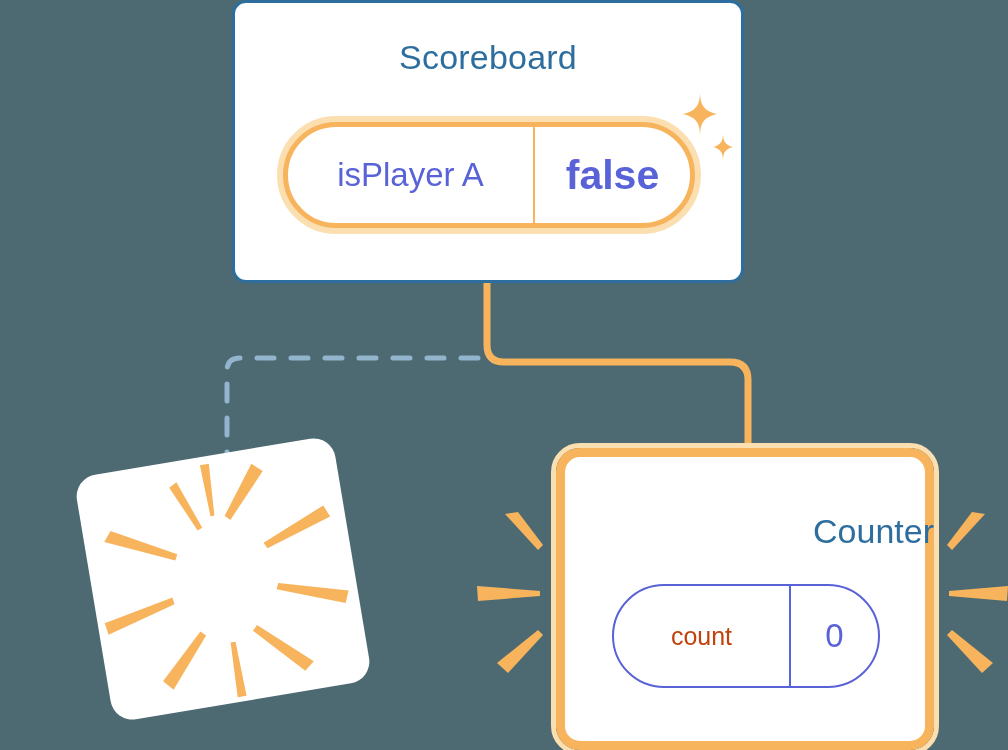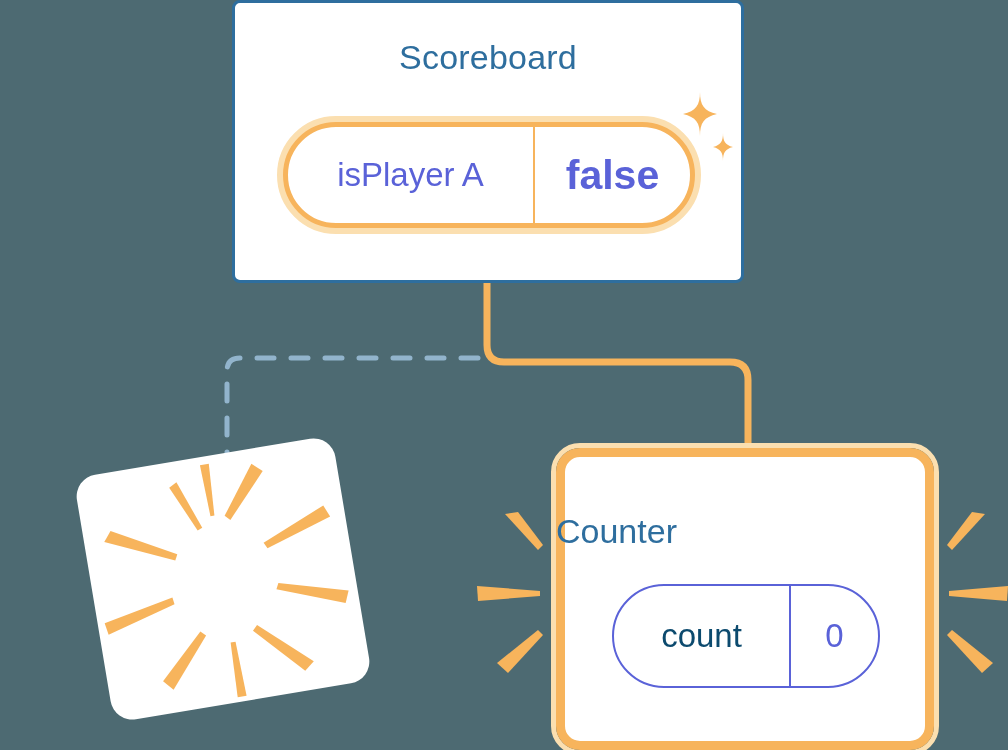--- a/index.html
+++ b/index.html
@@ -23,21 +23,21 @@
     box-sizing: border-box;
   }
 
   
   #scoreboard-card {
     left: 232px;
     top: 0px;
     width: 512px;
     height: 283px;
     border: 3px solid #2e6e9e;
-    border-radius: 8px;
+    border-radius: 14px;
   }
   #scoreboard-title {
     position: absolute;
     left: 0;
     right: 0;
     top: 35px;
     text-align: center;
     font-size: 34px;
     color: #2e6e9e;
     letter-spacing: 0.2px;
@@ -125,21 +125,21 @@
     border-radius: 24px;
     box-sizing: border-box;
     background: #ffffff;
   }
   #counter-title {
     position: absolute;
     left: 556px;
     right: auto;
     top: 512px;
     width: 378px;
-    text-align: left;
+    text-align: right;
     font-size: 34px;
     color: #2e6e9e;
   }
   #counter-pill {
     position: absolute;
     left: 612px;
     top: 584px;
     width: 268px;
     height: 104px;
     border: 2px solid #5a62d8;
@@ -148,22 +148,22 @@
     background: #ffffff;
     display: flex;
     align-items: stretch;
     overflow: hidden;
   }
   #counter-pill .pill-key {
     flex: 0 0 175px;
     display: flex;
     align-items: center;
     justify-content: center;
-    font-size: 33px;
-    color: #0c4a6e;
+    font-size: 25px;
+    color: #c2410c;
     border-right: 2px solid #5a62d8;
   }
   #counter-pill .pill-val {
     flex: 1;
     display: flex;
     align-items: center;
     justify-content: center;
     font-size: 33px;
     color: #5a62d8;
   }

